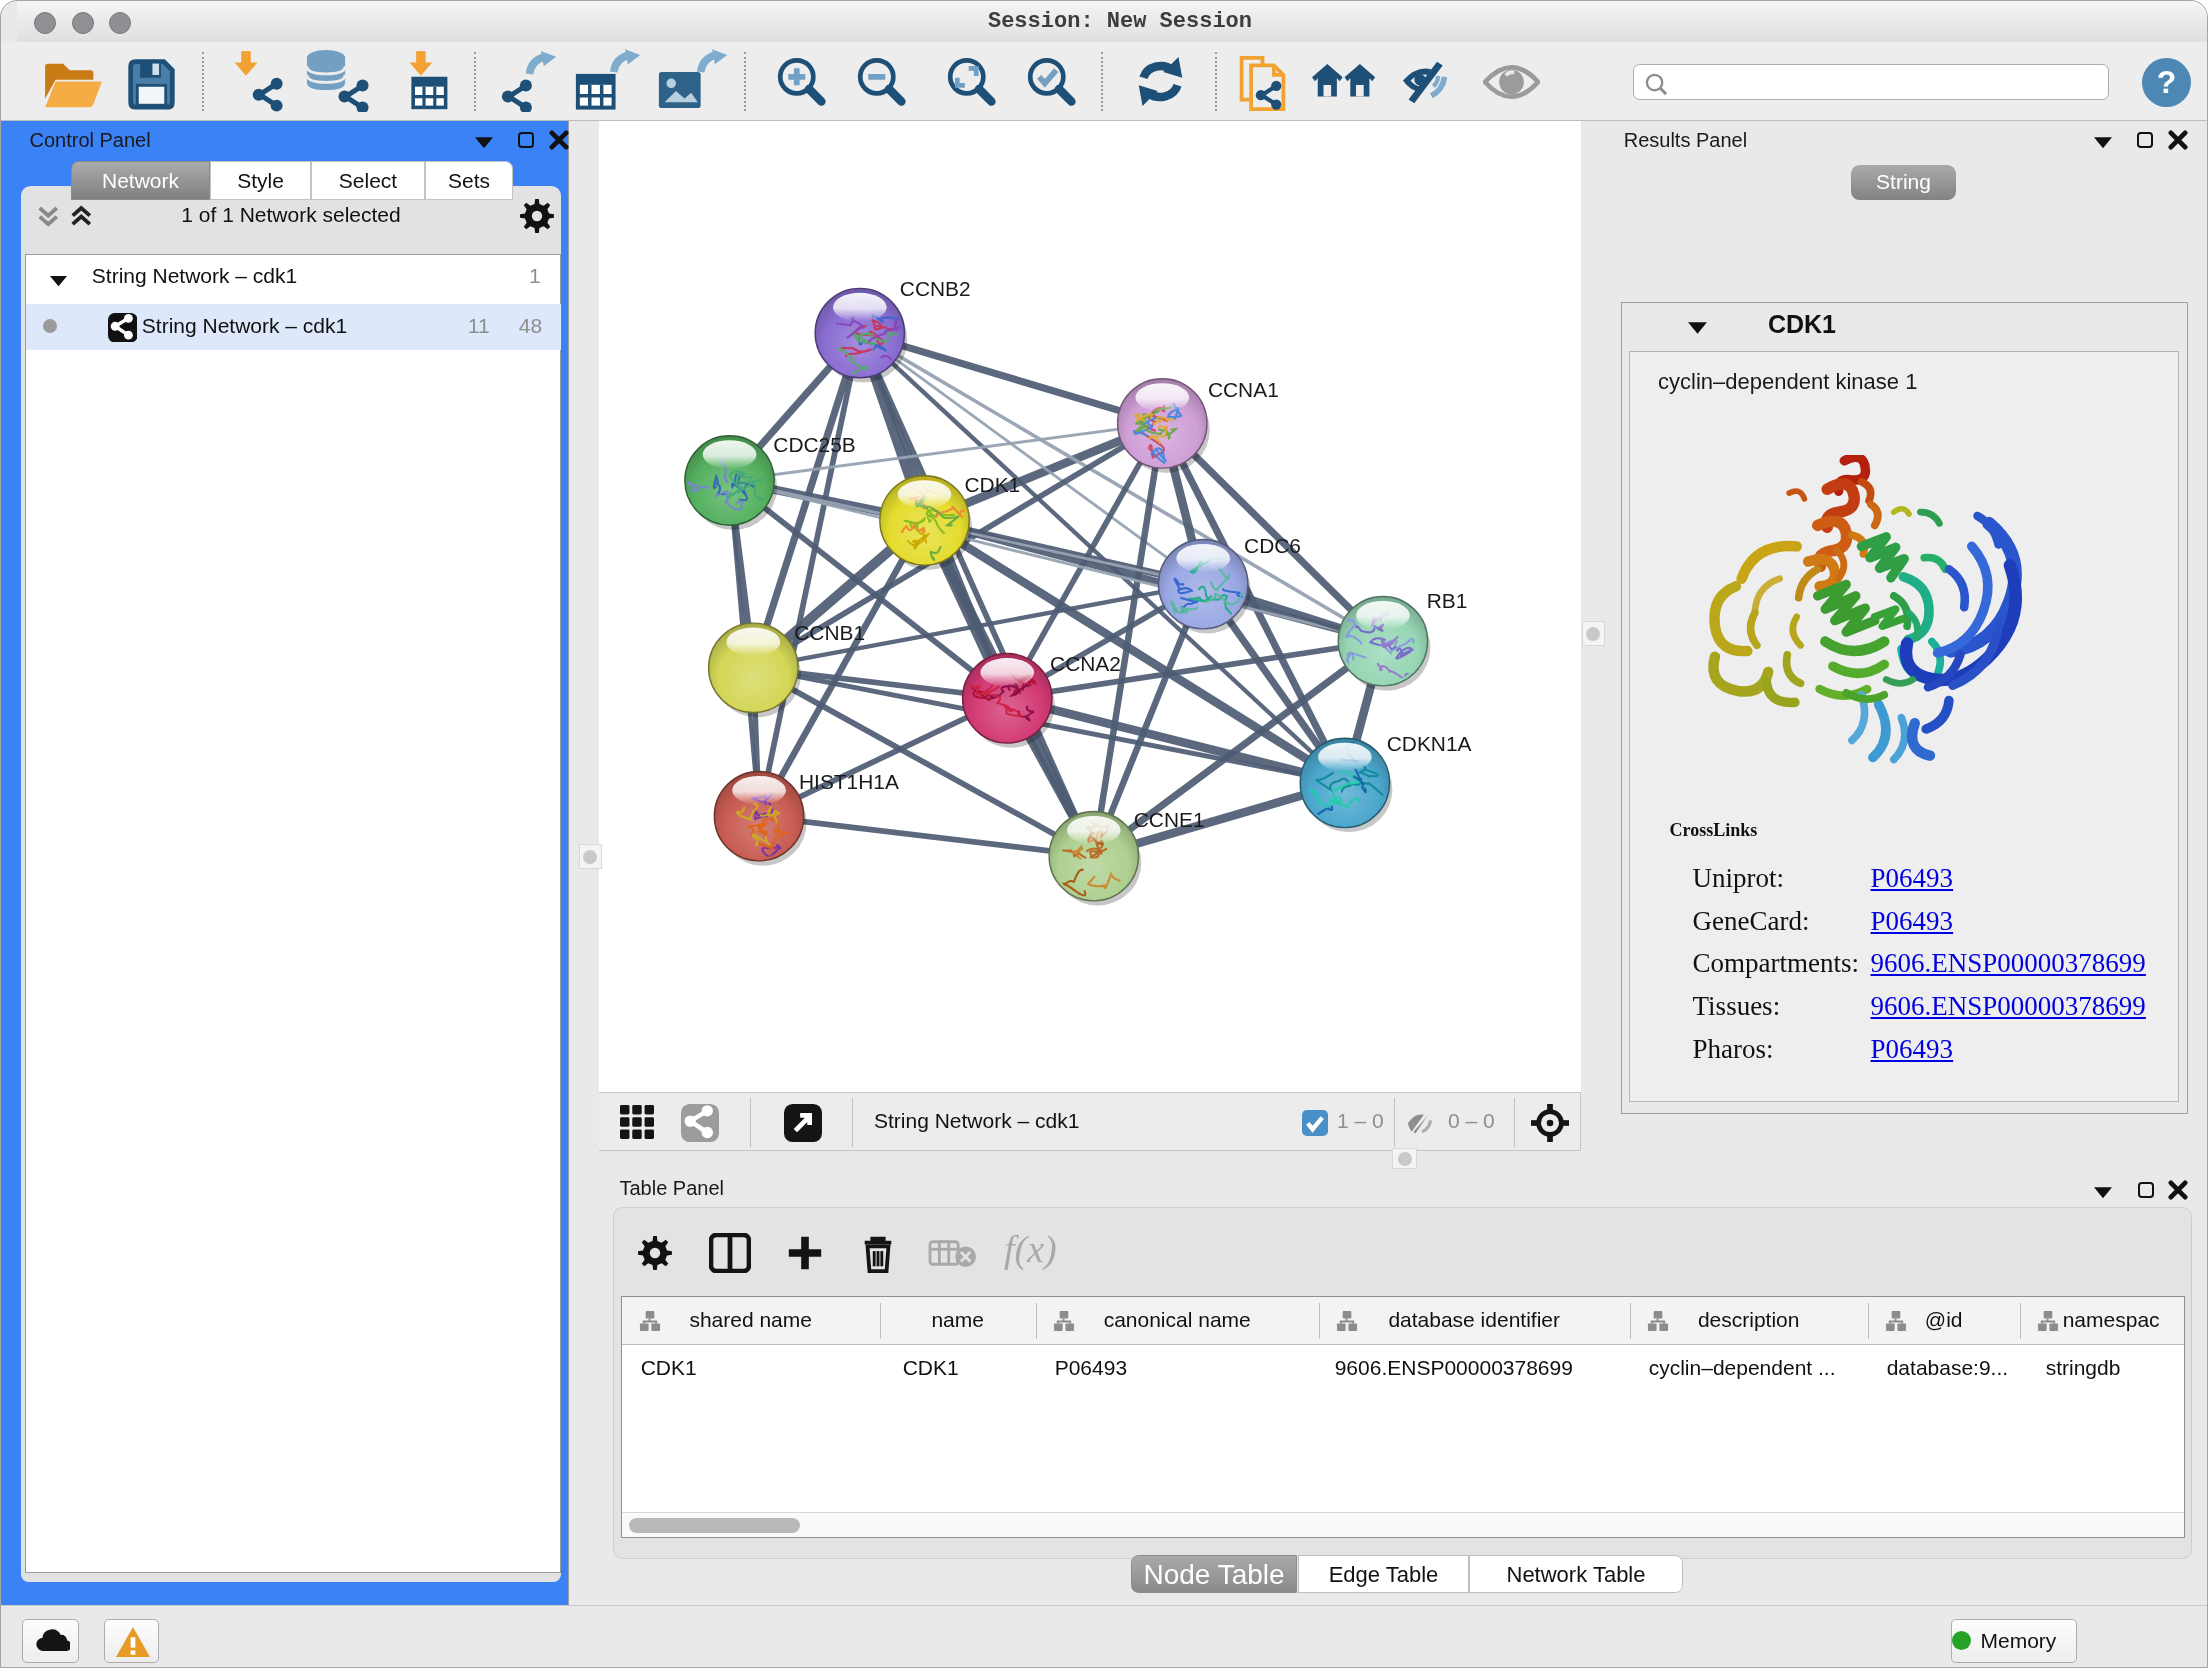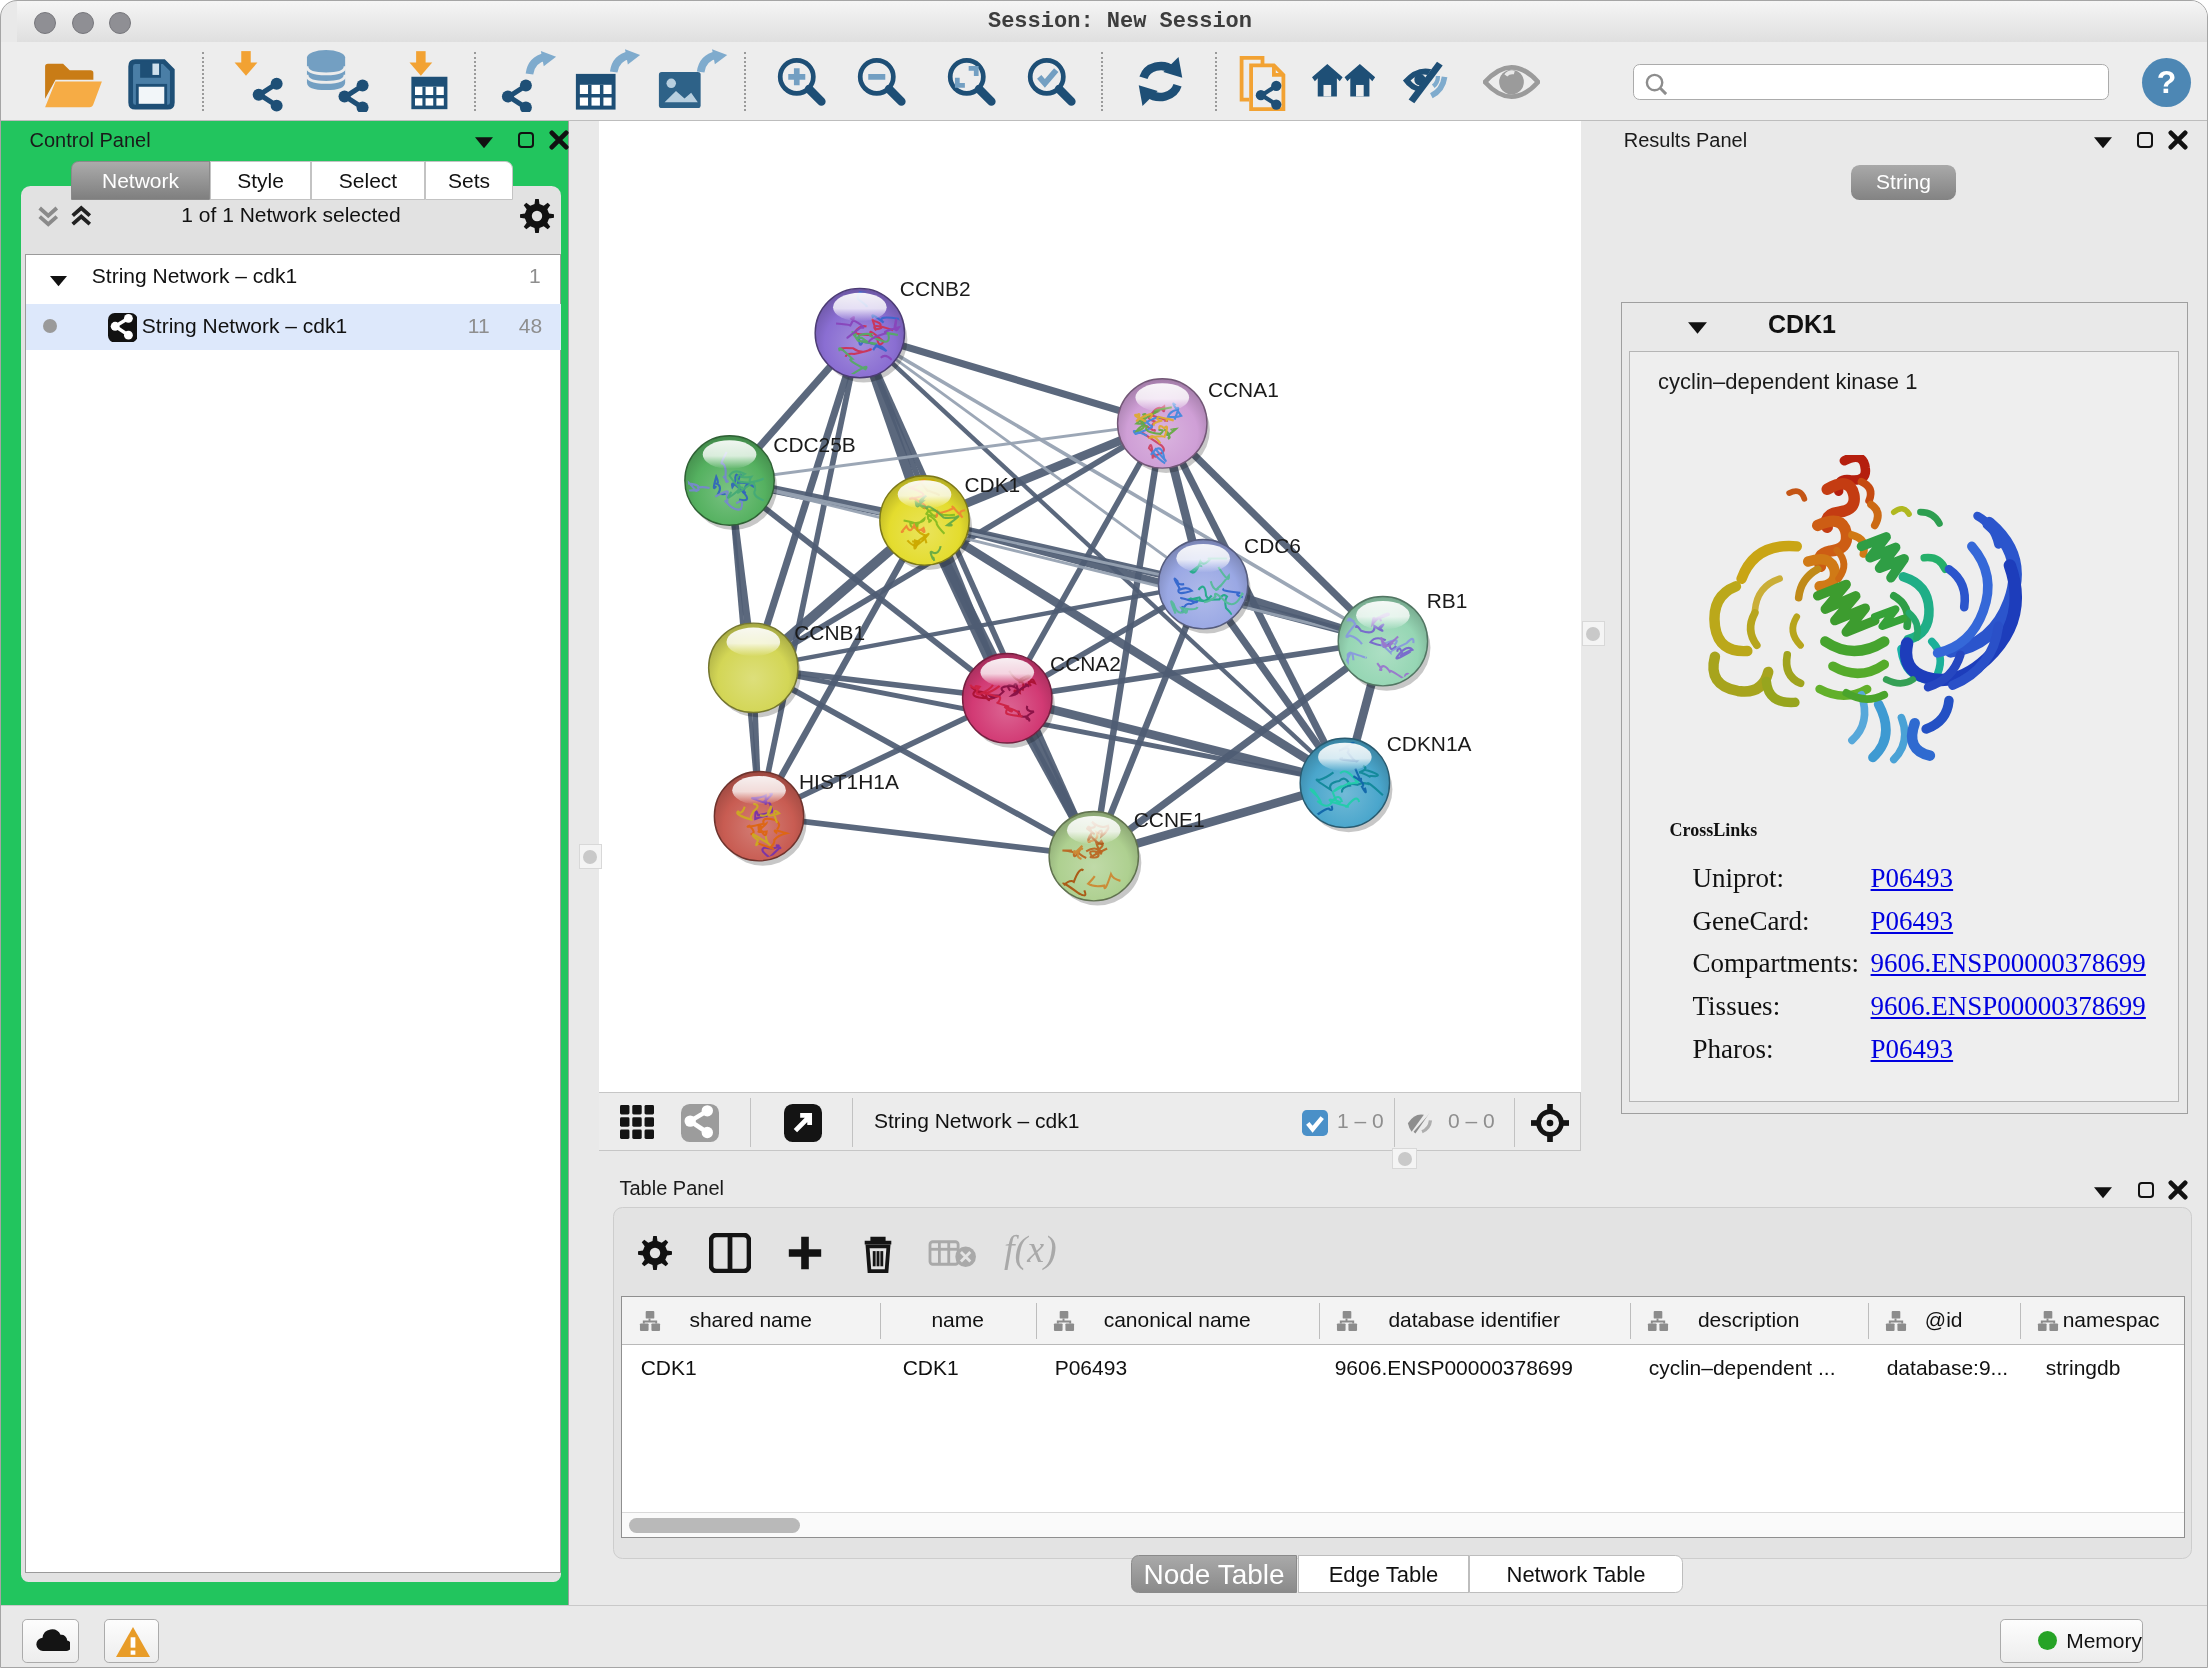--- a/index.html
+++ b/index.html
@@ -17,21 +17,21 @@
 .tbi{position:absolute;top:0;}
 .tsep{position:absolute;top:9.5px;height:59px;width:0;border-left:2.9px dotted #9a9a9a;}
 #searchbox{position:absolute;left:1632px;top:22px;width:476px;height:36px;background:#fff;
   border:1px solid #ababab;border-radius:6.7px;}
 .panelhead{font-size:20px;color:#1a1a1a;}
 
 #netview{position:absolute;left:598px;top:120px;width:982px;height:971px;background:#ffffff;}
 #netbar{position:absolute;left:598px;top:1091px;width:982px;height:59px;background:#ececec;
   border:1px solid #c6c6c6;border-left:none;}
 
-#cpanel{position:absolute;left:0px;top:120px;width:568px;height:1484px;background:#22c55e;border-right:1px solid #9f9f9f;}
+#cpanel{position:absolute;left:0px;top:120px;width:568px;height:1484px;background:#3b82f6;border-right:1px solid #9f9f9f;}
 .tab{position:absolute;top:40px;height:39px;z-index:3;background:#fff;border:1px solid #c3c3c3;color:#111;
   font-size:21px;text-align:center;line-height:37px;}
 .tabsel{background:linear-gradient(#ababab,#7f7f7f);color:#fff;border-color:#8a8a8a;}
 #cpbox{position:absolute;left:20px;top:65px;width:540px;height:1396px;background:#e2e2e2;border-radius:9.5px 9.5px 7.6px 7.6px;}
 #cplist{position:absolute;left:3.8px;top:68px;width:536px;height:1319px;background:#fff;border:1px solid #9a9a9a;}
 
 #rpanel{position:absolute;left:1617px;top:120px;width:592px;height:1008px;background:#e9e9e9;}
 
 #tpanel{position:absolute;left:590px;top:1170px;width:1619px;height:433px;background:#e9e9e9;}
 #statusbar{position:absolute;left:0;top:1604px;width:100%;height:65px;background:#e9e9e9;border-top:1px solid #c9c9c9;}
@@ -867,21 +867,21 @@
           <path d="M10 24 a7 7 0 0 1 -1 -14 a10 10 0 0 1 19 -3 a6 6 0 0 1 7 6 a5.5 5.5 0 0 1 -2 11 z" fill="#141414"></path>
         </svg>
       </div>
 <div class="sbtn" style="left:103px;width:55px">
         <svg style="position:absolute;left:8.6px;top:4.8px" width="38" height="34" viewBox="0 0 40 36">
           <path d="M20 2 L38 34 H2 z" fill="#e89c28"></path>
           <rect x="17.5" y="13" width="5" height="11" fill="#fff"></rect>
           <rect x="17.5" y="27" width="5" height="4.5" fill="#fff"></rect>
         </svg>
       </div>
-<div class="sbtn" style="left:1999px;width:143px;font-size:21px;color:#111;text-align:right;line-height:42px"><span style="display:inline-block;width:19px;height:19px;border-radius:50%;background:#26a326;margin-right:9.5px;vertical-align:-1.9px"></span>Memory</div>
+<div class="sbtn" style="left:1950px;width:126px;font-size:21px;color:#111;text-align:left;line-height:42px"><span style="display:inline-block;width:19px;height:19px;border-radius:50%;background:#26a326;margin-right:9.5px;vertical-align:-1.9px"></span>Memory</div>
 </div>
 <div style="position:absolute;left:578px;top:843px;width:23px;height:25px;background:#f4f4f4;border:1px solid #d8d8d8">
       <div style="position:absolute;left:2.9px;top:4.8px;width:14.3px;height:14.3px;border-radius:50%;background:#c9c9c9"></div>
     </div>
 <div style="position:absolute;left:1581px;top:620px;width:23px;height:25px;background:#f4f4f4;border:1px solid #d8d8d8">
       <div style="position:absolute;left:2.9px;top:4.8px;width:14.3px;height:14.3px;border-radius:50%;background:#c9c9c9"></div>
     </div>
 <div style="position:absolute;left:1391px;top:1147px;width:25px;height:21px;background:#f4f4f4;border:1px solid #d8d8d8">
       <div style="position:absolute;left:4.8px;top:2.9px;width:14.3px;height:14.3px;border-radius:50%;background:#c9c9c9"></div>
     </div>

